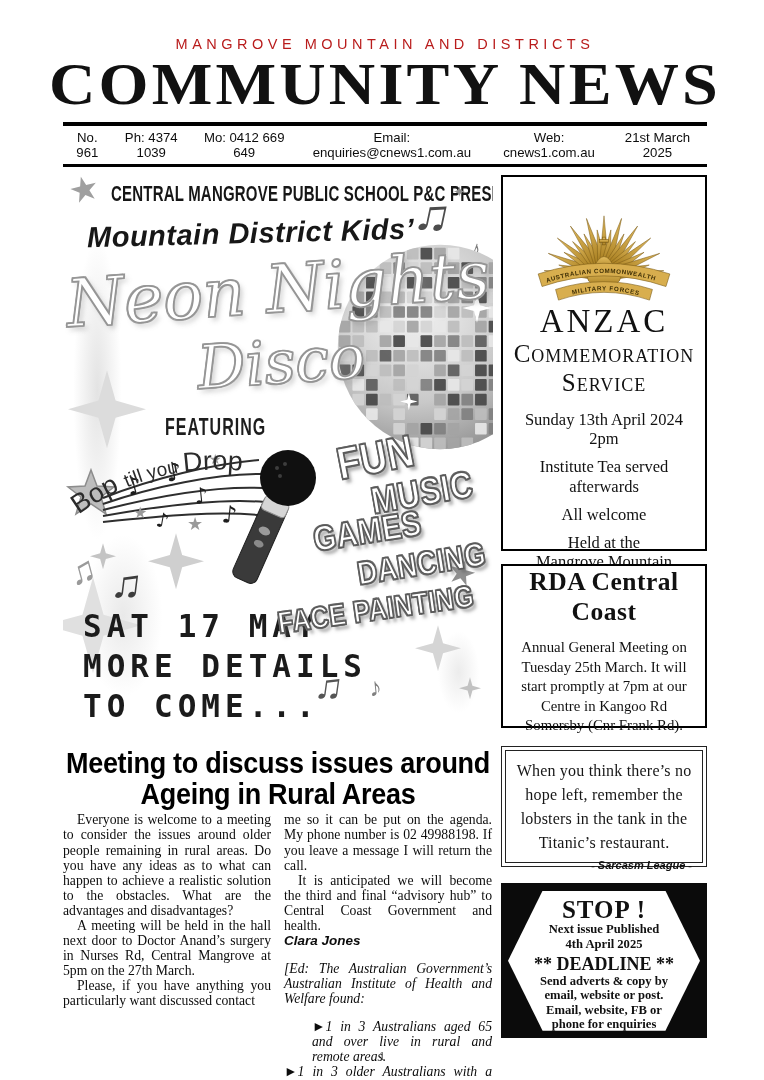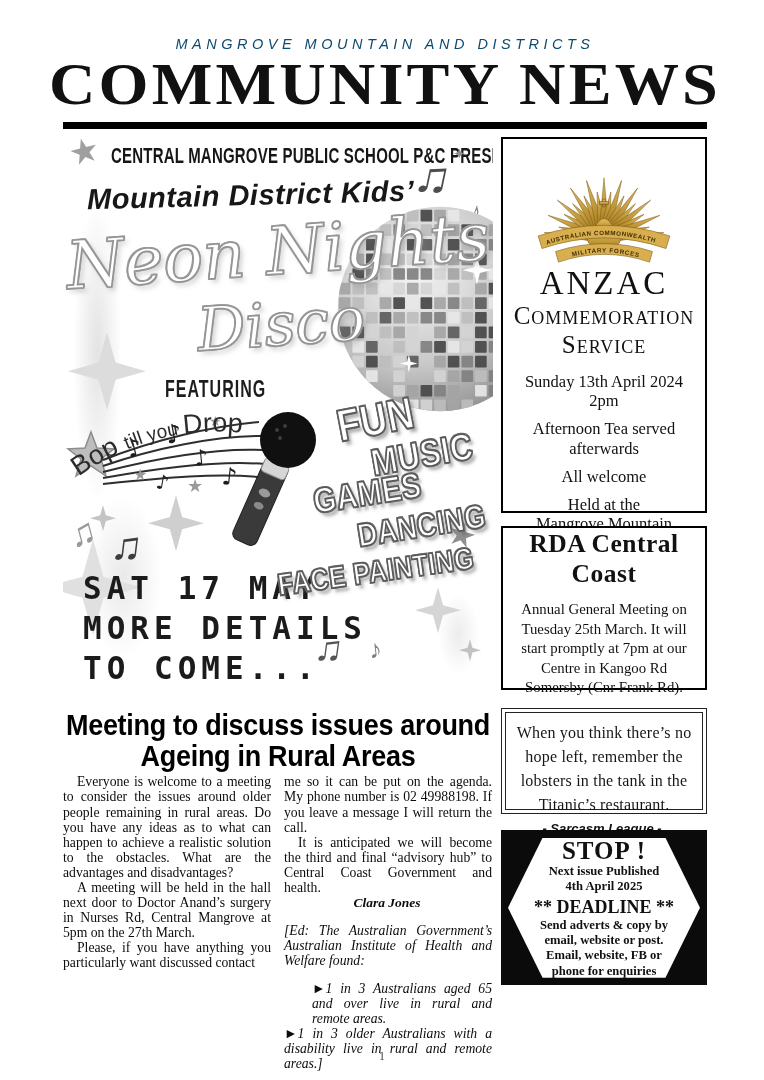--- a/index.html
+++ b/index.html
@@ -1,20 +1,20 @@
 <!DOCTYPE html>
 <html><head>
 <meta charset="utf-8">
 <style>
   html,body{margin:0;padding:0;background:#888;}
   .page{position:relative;width:764px;height:1080px;background:#ffffff;margin:0 auto;
         font-family:"Liberation Serif",serif;color:#111;overflow:hidden;}
   
   .masthead{margin:36px 57px 0 63px;text-align:center;}
-  .kicker{font-family:"Liberation Sans",sans-serif;font-size:14.5px;letter-spacing:4.5px;color:#0c4a6e;font-style:italic;}
+  .kicker{font-family:"Liberation Sans",sans-serif;font-size:14.5px;letter-spacing:4.5px;color:#b91c1c;}
   .mast-title{font-family:"Liberation Serif",serif;font-weight:700;font-size:60px;line-height:1.02;
               letter-spacing:3px;margin:2px 0 7px;transform:scaleX(1.07);transform-origin:center;white-space:nowrap;}
   .rule{border-top:3px solid #000;}
   .rule.thick{border-top-width:4px;}
   .infobar{display:flex;justify-content:space-between;align-items:center;
            font-family:"Liberation Sans",sans-serif;font-size:13.2px;color:#0d0d0d;padding:4px 2px;}
   
   .content{display:flex;gap:8px;margin:8px 57px 0 63px;}
   .left-col{width:430px;}
   .right-col{width:206px;display:flex;flex-direction:column;}
@@ -43,60 +43,68 @@
          color:#1b1b1b;transform:scaleY(1.05);transform-origin:left top;}
   .sparkle{clip-path:polygon(50% 0,61% 39%,100% 50%,61% 61%,50% 100%,39% 61%,0 50%,39% 39%);}
   .glyph{line-height:1;}
   
   .article h2{font-family:"Liberation Sans",sans-serif;font-weight:800;font-size:27px;line-height:1.06;
               text-align:center;margin:10px 0 5px;letter-spacing:-0.3px;transform:scaleY(1.08);color:#000;}
   .cols{display:flex;gap:13px;}
   .col{width:208px;text-align:justify;font-size:13.7px;line-height:1.1;color:#0c0c0c;}
   .col p{margin:0;}
   .col p.indent{text-indent:14px;}
-  .byline{text-align:center;font-family:Liberation Serif, serif;font-style:italic;font-weight:700;
+  .byline{text-align:left;font-family:Liberation Sans, sans-serif;font-style:italic;font-weight:700;
           font-size:13.5px;margin:1px 2px 12px 0;}
   .ed{font-style:italic;}
   .ed.gap{margin-top:13px;margin-left:28px;}
   
   .box{border:2px solid #000;background:#fff;}
   .anzac{height:372px;text-align:center;}
   .anzac .badge{margin:4px auto 0;display:block;}
   .anzac-t1{font-size:33px;letter-spacing:3px;margin-top:0px;}
   .anzac-t2{font-variant:small-caps;font-size:25px;letter-spacing:1px;line-height:1.15;}
   .anzac-line{font-weight:400;font-size:16.5px;line-height:1.2;margin:8px 4px 0;}
   .rda{height:160px;margin-top:13px;text-align:center;}
   .rda h3{font-size:25.5px;font-weight:700;margin:1px 2px 0;letter-spacing:0.5px;}
   .rda .rda-body{font-size:14.8px;line-height:1.32;margin:11px 9px 0;}
   .signoff{text-align:right;font-family:"Liberation Sans",sans-serif;font-style:italic;font-weight:700;
            font-size:15px;line-height:1.25;margin:2px 12px 0 0;}
-  .quote-box{margin-top:18px;border:1.5px solid #222;padding:3px;height:106px;box-sizing:border-box;}
+  .quote-box{margin-top:18px;border:1.5px solid #222;padding:3px;height:121px;box-sizing:border-box;}
   .quote-inner{border:1.5px solid #222;height:100%;box-sizing:border-box;text-align:center;padding:8px 6px 0;}
   .quote-text{font-size:16px;line-height:1.5;letter-spacing:.2px;color:#161616;margin:0;}
-  .quote-attr{text-align:center;font-family:"Liberation Sans",sans-serif;font-style:italic;font-weight:700;
-              font-size:13px;margin:4px 4px 0 0;}
+  .quote-attr{text-align:right;font-family:"Liberation Sans",sans-serif;font-style:italic;font-weight:700;
+              font-size:11px;margin:4px 4px 0 0;}
   .stop-box{margin-top:16px;background:#0b0b0b;height:155px;display:flex;align-items:center;justify-content:center;}
   .hex{background:#fff;width:192px;height:140px;
        clip-path:polygon(18% 0,82% 0,100% 50%,82% 100%,18% 100%,0 50%);
-       text-align:center;display:flex;flex-direction:column;justify-content:space-between;}
+       text-align:center;display:flex;flex-direction:column;justify-content:flex-end;}
   .stop-title{font-size:25px;font-weight:700;letter-spacing:1px;line-height:1;}
   .stop-line{font-size:12.6px;font-weight:700;line-height:1.12;}
   .stop-dl{font-size:18px;font-weight:700;line-height:1.15;}
   .footer-page{position:absolute;bottom:16px;left:50%;transform:translateX(-50%);
                font-size:12px;color:#444;}
 </style>
 </head>
 <body>
 
 <div class="page">
 
   <header class="masthead">
     <div class="kicker">MANGROVE MOUNTAIN AND DISTRICTS</div>
     <h1 class="mast-title">COMMUNITY NEWS</h1>
     <div class="rule thick"></div>
+    <div class="infobar">
+      <span>No. 961</span>
+      <span>Ph: 4374 1039</span>
+      <span>Mo: 0412 669 649</span>
+      <span>Email: enquiries@cnews1.com.au</span>
+      <span>Web: cnews1.com.au</span>
+      <span>21st March 2025</span>
+    </div>
     <div class="rule"></div>
   </header>
 
   <div class="content">
 
     <div class="left-col">
 
       <section class="flyer">
         <span class="f-abs glyph" style="left:6px;top:-2px;font-size:34px;color:#9f9f9f;transform:rotate(-14deg);">★</span>
         <span class="f-abs presenter" style="left:48px;top:5px;">CENTRAL MANGROVE PUBLIC SCHOOL P&amp;C PRESENTS</span>
@@ -415,21 +423,21 @@
             <textPath href="#scrollBot" startOffset="12">MILITARY FORCES</textPath>
           </text>
         </svg>
         <div class="anzac-t1">ANZAC</div>
         <div class="anzac-t2">Commemoration</div>
         <div class="anzac-t2">Service</div>
         <p class="anzac-line" style="margin-top:12px;">
           <span>Sunday 13th April 2024</span><br>
           <span>2pm</span>
         </p>
-        <p class="anzac-line" style="margin-left:28px;margin-right:28px;">Afternoon Tea served afterwards</p>
+        <p class="anzac-line" style="margin-left:28px;margin-right:28px;">Institute Tea served afterwards</p>
         <p class="anzac-line">All welcome</p>
         <p class="anzac-line">
           <span>Held at the</span><br>
           <span>Mangrove Mountain</span><br>
           <span>Memorial Club Limited</span>
         </p>
       </section>
 
       <section class="box rda">
         <h3>RDA Central Coast</h3>

